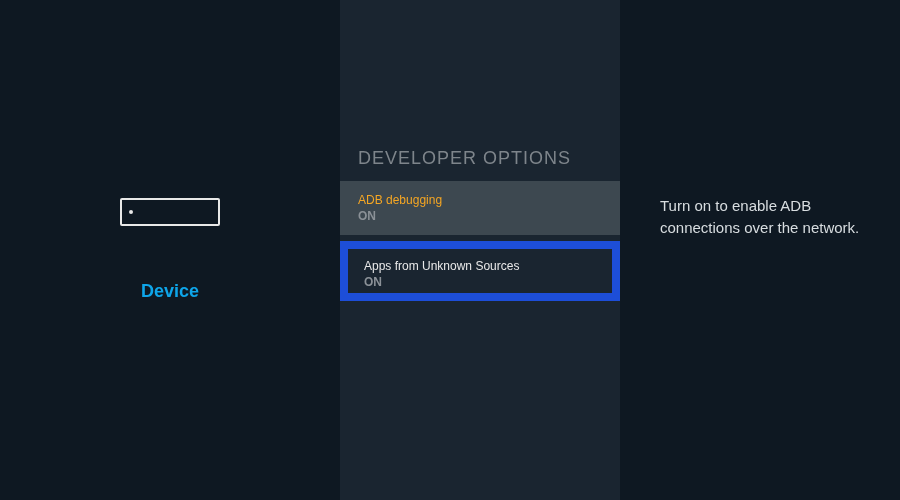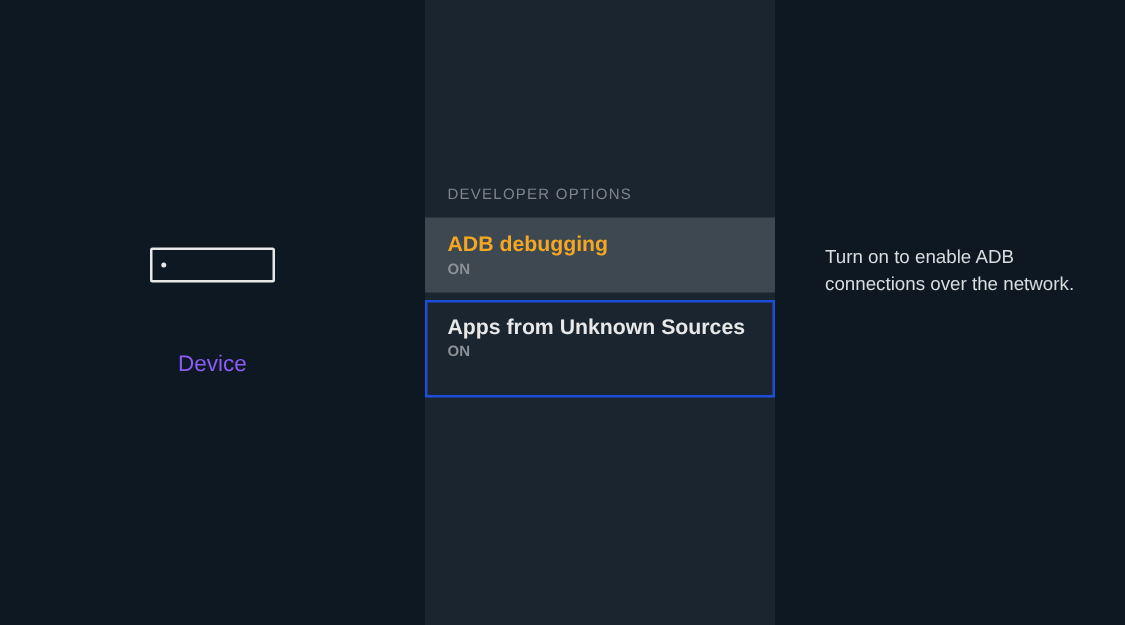--- a/index.html
+++ b/index.html
@@ -42,58 +42,58 @@
       left: 7px;
       top: 50%;
       transform: translateY(-50%);
       width: 4px;
       height: 4px;
       background: #e8e8e8;
       border-radius: 50%;
     }
     
     .device-label {
-      color: #8b5cf6;
+      color: #0ea5e9;
       font-size: 18px;
-      font-weight: 400;
+      font-weight: 700;
     }
     
     .middle-panel {
       width: 280px;
       height: 100%;
       background: #1a2530;
       padding-top: 148px;
     }
     
     .section-header {
       color: #7e858b;
-      font-size: 12px;
+      font-size: 18px;
       letter-spacing: 1px;
       font-weight: 400;
       padding: 0 18px 12px 18px;
     }
     
     .option-item {
       padding: 12px 18px 12px 18px;
       cursor: pointer;
     }
     
     .option-item.selected {
       background: #3d4850;
     }
     
     .option-item.highlighted {
-      border: 2px solid #1d4ed8;
+      border: 8px solid #1d4ed8;
       margin-top: 6px;
-      padding: 10px 16px 28px 16px;
+      padding: 10px 16px 4px 16px;
     }
     
     .option-title {
-      font-size: 17px;
-      font-weight: 700;
+      font-size: 12px;
+      font-weight: 400;
       margin-bottom: 2px;
     }
     
     .option-title.accent {
       color: #f5a623;
     }
     
     .option-title.normal {
       color: #e8e8e8;
     }

